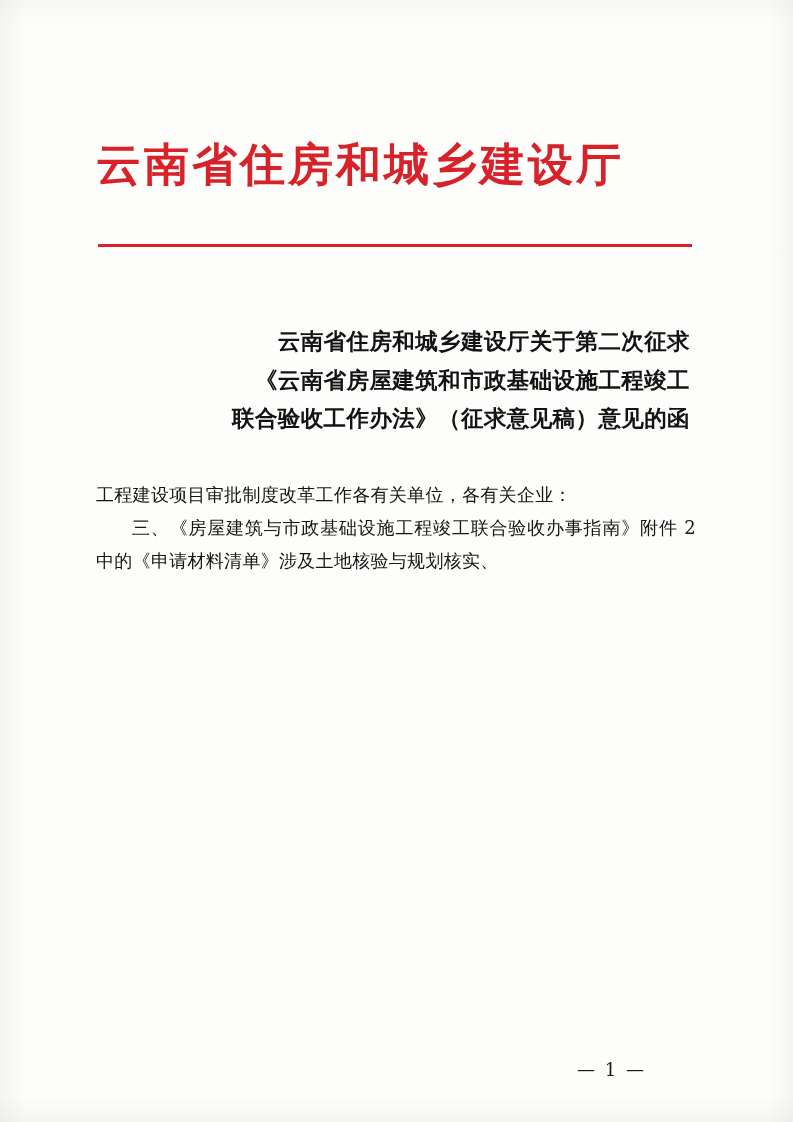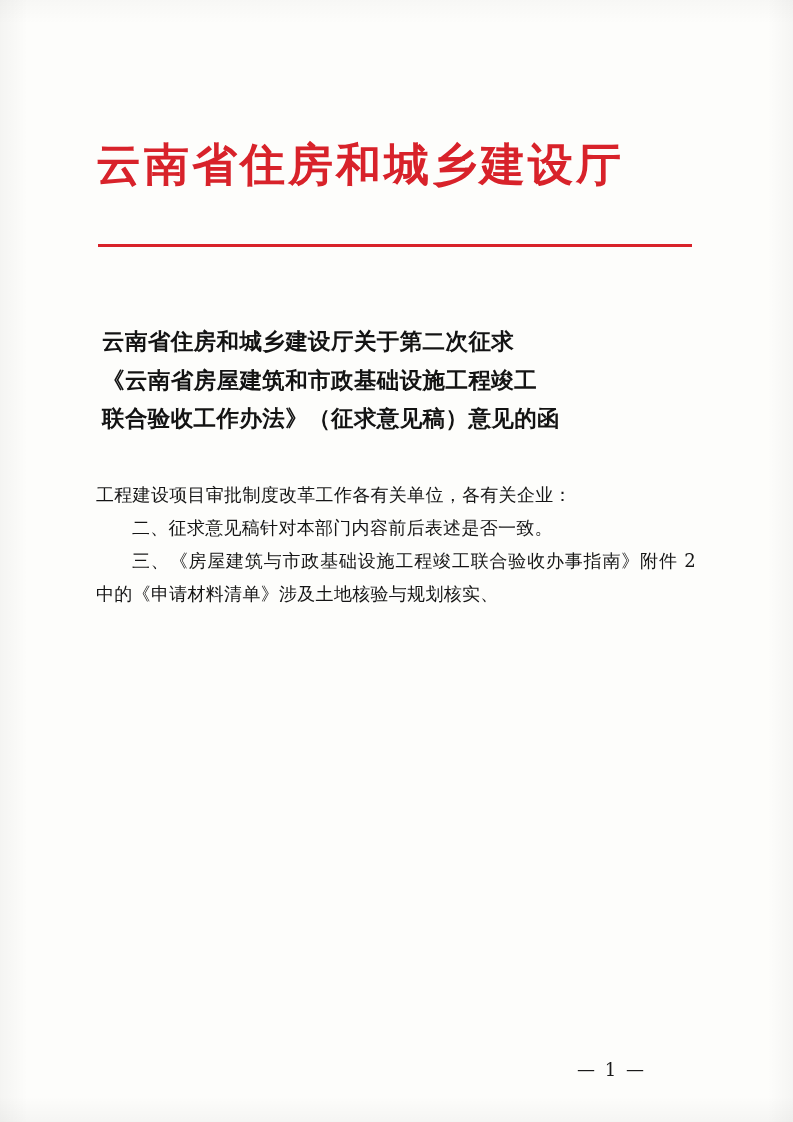--- a/index.html
+++ b/index.html
@@ -61,21 +61,21 @@
     left: 2px;
     width: 594px;
     height: 3px;
     background: #d8222a;
   }
   .doc-title {
     position: absolute;
     top: 322px;
     left: 6px;
     width: 588px;
-    text-align: left;
+    text-align: right;
     font-weight: bold;
     font-size: 22.5px;
     line-height: 1.72;
     letter-spacing: 0.4px;
     color: #131313;
   }
   .doc-title .line {
     display: block;
     white-space: nowrap;
   }
@@ -125,21 +125,20 @@
     <div class="letterhead-rule"></div>
 
     <div class="doc-title">
       <span class="line">云南省住房和城乡建设厅关于第二次征求</span>
       <span class="line">《云南省房屋建筑和市政基础设施工程竣工</span>
       <span class="line">联合验收工作办法》（征求意见稿）意见的函</span>
     </div>
 
     <div class="body-text">
       <p class="para">工程建设项目审批制度改革工作各有关单位，各有关企业：</p>
-      <p class="para indent">二、征求意见稿针对本部门内容前后表述是否一致。</p>
       <p class="para indent">三、《房屋建筑与市政基础设施工程竣工联合验收办事指南》附件 2 中的《申请材料清单》涉及土地核验与规划核实、</p>
     </div>
 
   </div>
 
   <div class="page-number">
     <span class="pn-inner">— 1 —</span>
   </div>
 </div>
 

